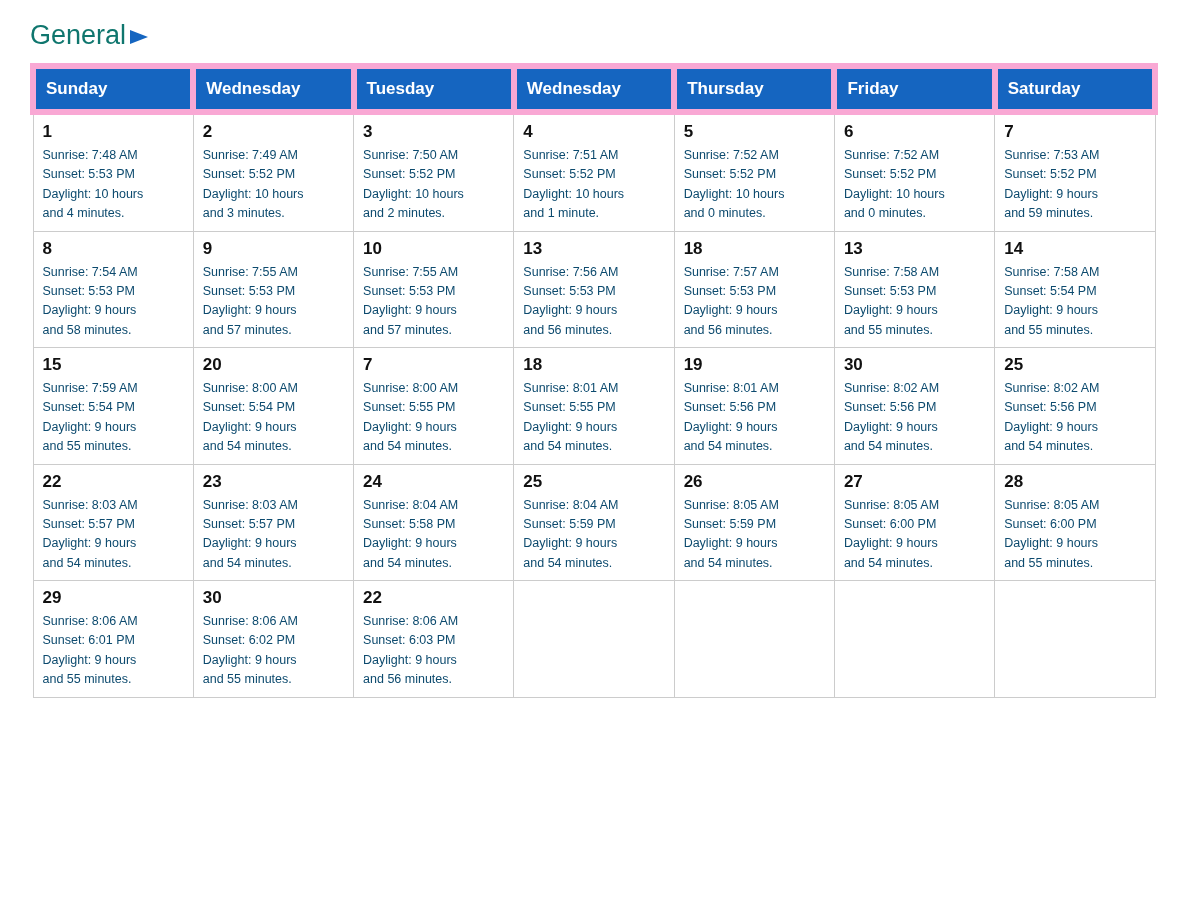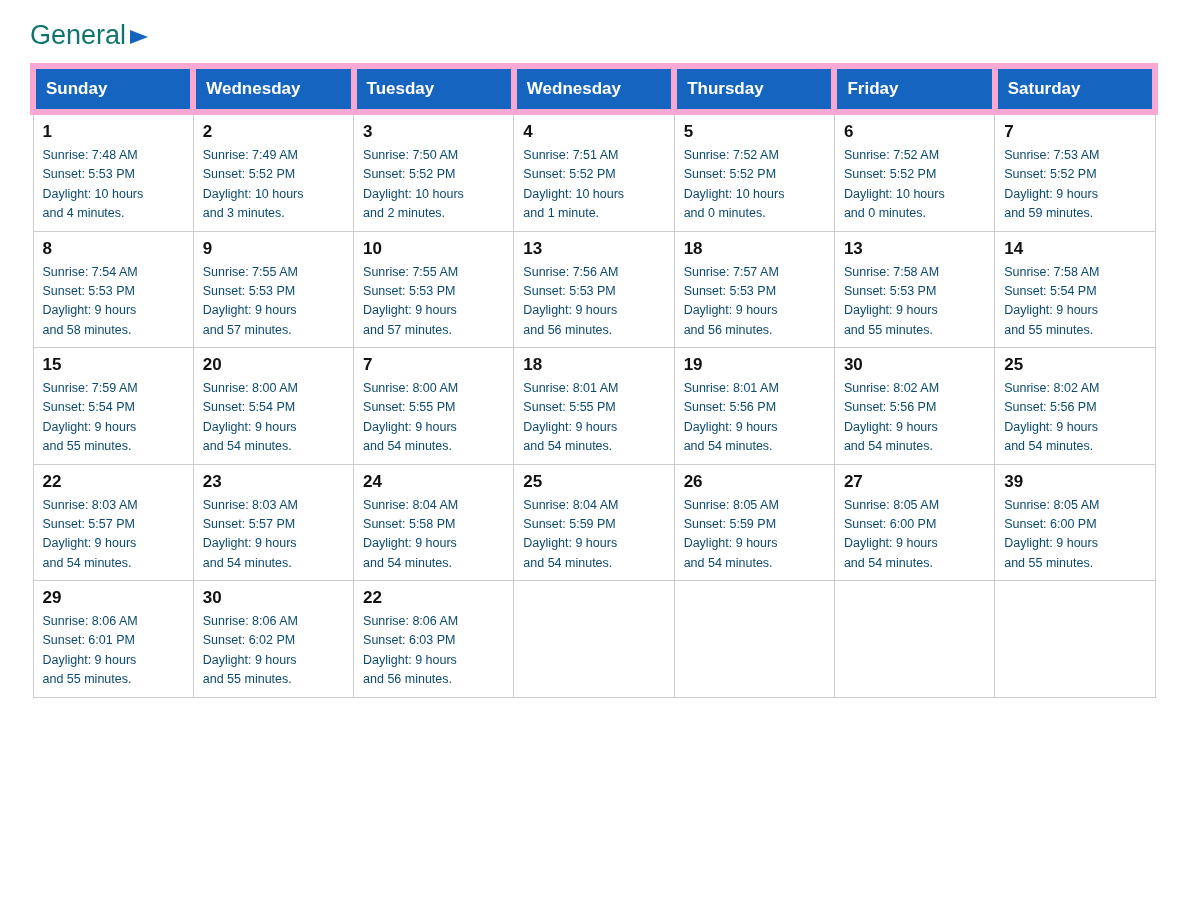--- a/index.html
+++ b/index.html
@@ -233,21 +233,21 @@
         </td>
         <td>
           <span class="day-num">26</span>
           <div class="day-info">Sunrise: 8:05 AM<br>Sunset: 5:59 PM<br>Daylight: 9 hours<br>and 54 minutes.</div>
         </td>
         <td>
           <span class="day-num">27</span>
           <div class="day-info">Sunrise: 8:05 AM<br>Sunset: 6:00 PM<br>Daylight: 9 hours<br>and 54 minutes.</div>
         </td>
         <td>
-          <span class="day-num">39</span>
+          <span class="day-num">28</span>
           <div class="day-info">Sunrise: 8:05 AM<br>Sunset: 6:00 PM<br>Daylight: 9 hours<br>and 55 minutes.</div>
         </td>
       </tr>
       <tr>
         <td>
           <span class="day-num">29</span>
           <div class="day-info">Sunrise: 8:06 AM<br>Sunset: 6:01 PM<br>Daylight: 9 hours<br>and 55 minutes.</div>
         </td>
         <td>
           <span class="day-num">30</span>

